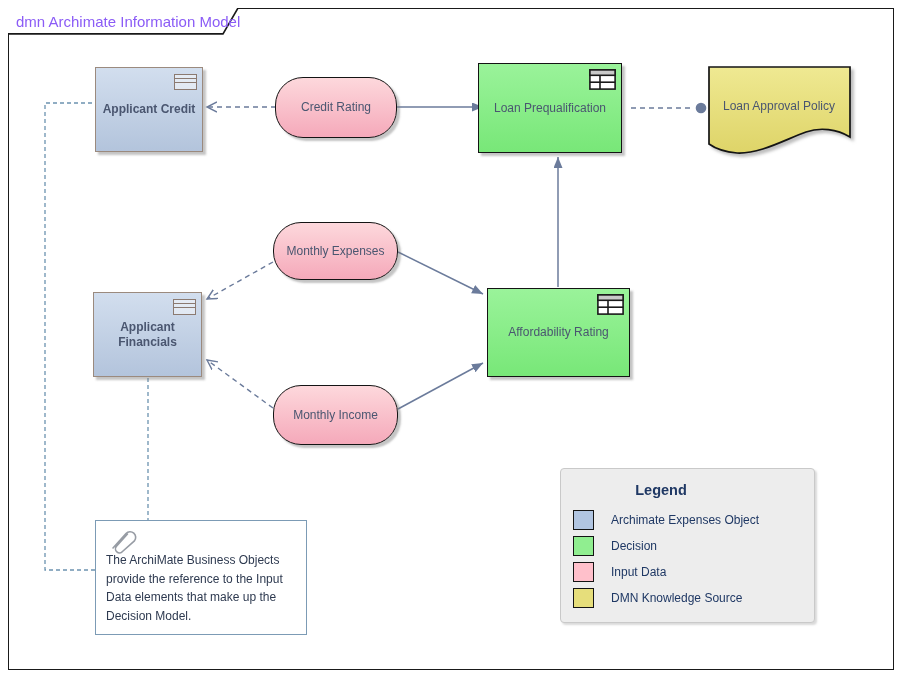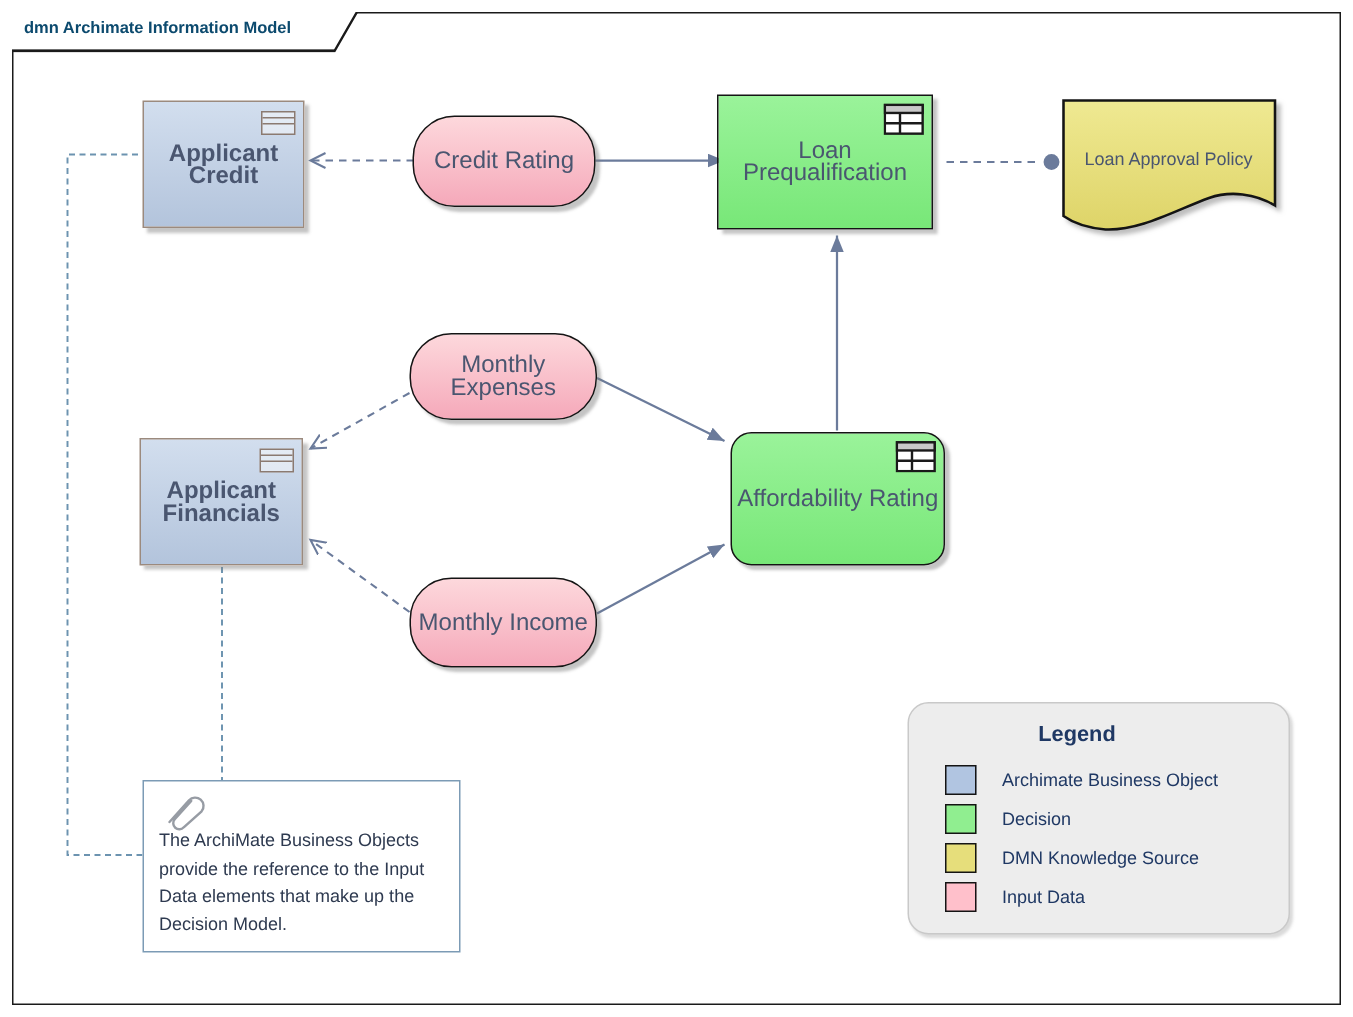--- a/index.html
+++ b/index.html
@@ -16,32 +16,32 @@
     position:absolute;left:8px;top:8px;width:230px;height:26px;
     background:#ffffff;
     border-right:none;box-sizing:border-box;
     clip-path:polygon(0 0,100% 0,93.5% 100%,0 100%);
     border-bottom:1.6px solid #1a1a1a;
   }
   .frame-tab-border{
     position:absolute;left:8px;top:8px;width:231px;height:27px;pointer-events:none;
   }
   .frame-tab-label{
-    position:absolute;left:16px;top:13px;font-size:11px;font-weight:bold;color:#0c4a6e;
+    position:absolute;left:16px;top:13px;font-size:15px;font-weight:normal;color:#8b5cf6;
     white-space:nowrap;
   }
   svg.wires{position:absolute;left:0;top:0;width:902px;height:678px;}
   .flow{stroke:#6B7B9B;stroke-width:1.5;fill:none;}
   .dep{stroke:#6B7B9B;stroke-width:1.4;stroke-dasharray:5 4;fill:none;}
   .notelink{stroke:#6C93B0;stroke-width:1.3;stroke-dasharray:4 3;fill:none;}
   .dotfill{fill:#6B7B9B;stroke:none;}
 
   .node{
     position:absolute;box-sizing:border-box;display:flex;align-items:center;justify-content:center;
-    text-align:center;color:#4A5670;font-size:16px;line-height:15px;
+    text-align:center;color:#4A5670;font-size:12px;line-height:15px;
   }
   .biz{
     background:linear-gradient(180deg,#d2deee 0%,#b3c4dc 100%);
     border:1.4px solid #9B8A7E;font-weight:bold;
     box-shadow:3px 3px 2px rgba(125,125,125,0.45);
     padding:4px 6px;
   }
   .decision{
     background:linear-gradient(180deg,#9af39a 0%,#78e778 100%);
     border:1.6px solid #141414;
@@ -65,24 +65,23 @@
     color:#4A5670;font-size:12px;
   }
   .note{
     position:absolute;left:95px;top:520px;width:212px;height:115px;
     background:#ffffff;border:1.3px solid #7C9BB5;box-sizing:border-box;
     color:#2E3A50;font-size:12px;line-height:18.5px;
     padding:30px 8px 12px 10px;
   }
   .paperclip{position:absolute;top:3px;left:6px;}
   .legend{
-    position:absolute;left:605px;top:468px;width:255px;height:155px;
-    background:#EDEDED;border:1px solid #C9C9C9;border-radius:14px;box-sizing:border-box;
+    position:absolute;left:560px;top:468px;width:255px;height:155px;
+    background:#EDEDED;border:1px solid #C9C9C9;border-radius:4px;box-sizing:border-box;
     box-shadow:2px 2px 2px rgba(150,150,150,0.35);
-    padding-left:12px;
   }
   .legend-title{
     margin-top:13px;width:200px;text-align:center;
     font-size:14.5px;font-weight:bold;color:#1F3864;
   }
   .legend-row{display:flex;align-items:center;height:26px;margin-left:12px;}
   .legend-swatch{
     width:21px;height:20px;border:1.3px solid #141414;box-sizing:border-box;flex:0 0 auto;
   }
   .legend-label{margin-left:17px;font-size:12px;color:#1F3864;white-space:nowrap;}
@@ -152,21 +151,21 @@
   <div class="node decision" style="left:478px;top:63px;width:144px;height:90px;">
     <svg class="tbl-icon" width="27" height="21" viewBox="0 0 27 21">
       <rect x="0.9" y="0.9" width="25.2" height="19.2" fill="#ffffff" stroke="#1a1a1a" stroke-width="1.6"></rect>
       <rect x="0.9" y="0.9" width="25.2" height="5.4" fill="#c9c9c9" stroke="#1a1a1a" stroke-width="1.6"></rect>
       <line x1="11" y1="6.3" x2="11" y2="20.1" stroke="#1a1a1a" stroke-width="1.6"></line>
       <line x1="0.9" y1="13.2" x2="26.1" y2="13.2" stroke="#1a1a1a" stroke-width="1.6"></line>
     </svg>
     <span>Loan Prequalification</span>
   </div>
 
-  <div class="node decision" style="left:487px;top:288px;width:143px;height:89px;border-radius:14px;">
+  <div class="node decision" style="left:487px;top:288px;width:143px;height:89px;">
     <svg class="tbl-icon" width="27" height="21" viewBox="0 0 27 21">
       <rect x="0.9" y="0.9" width="25.2" height="19.2" fill="#ffffff" stroke="#1a1a1a" stroke-width="1.6"></rect>
       <rect x="0.9" y="0.9" width="25.2" height="5.4" fill="#c9c9c9" stroke="#1a1a1a" stroke-width="1.6"></rect>
       <line x1="11" y1="6.3" x2="11" y2="20.1" stroke="#1a1a1a" stroke-width="1.6"></line>
       <line x1="0.9" y1="13.2" x2="26.1" y2="13.2" stroke="#1a1a1a" stroke-width="1.6"></line>
     </svg>
     <span>Affordability Rating</span>
   </div>
 
   <svg class="knowledge-shape" width="144" height="92" viewBox="0 0 144 92">
@@ -185,29 +184,29 @@
       <path d="M11,24 L24,9.5 a5.6,5.6 0 0 1 8.4,7.4 L20.5,27.5 a4,4 0 0 1 -6,-5.3 L25.5,10" fill="none" stroke="#979ca4" stroke-width="1.6" stroke-linecap="round"></path>
     </svg>
     <span>The ArchiMate Business Objects provide the reference to the Input Data elements that make up the Decision Model.</span>
   </div>
 
   <div class="legend">
     <div class="legend-title">Legend</div>
     <div style="height:9px"></div>
     <div class="legend-row">
       <div class="legend-swatch" style="background: rgb(177, 197, 225);"></div>
-      <div class="legend-label">Archimate Business Object</div>
+      <div class="legend-label">Archimate Expenses Object</div>
     </div>
     <div class="legend-row">
       <div class="legend-swatch" style="background: rgb(144, 238, 144);"></div>
       <div class="legend-label">Decision</div>
     </div>
     <div class="legend-row">
+      <div class="legend-swatch" style="background: rgb(255, 192, 203);"></div>
+      <div class="legend-label">Input Data</div>
+    </div>
+    <div class="legend-row">
       <div class="legend-swatch" style="background: rgb(230, 222, 123);"></div>
       <div class="legend-label">DMN Knowledge Source</div>
     </div>
-    <div class="legend-row">
-      <div class="legend-swatch" style="background: rgb(255, 192, 203);"></div>
-      <div class="legend-label">Input Data</div>
-    </div>
   </div>
 
 </div>
 
 </body></html>

